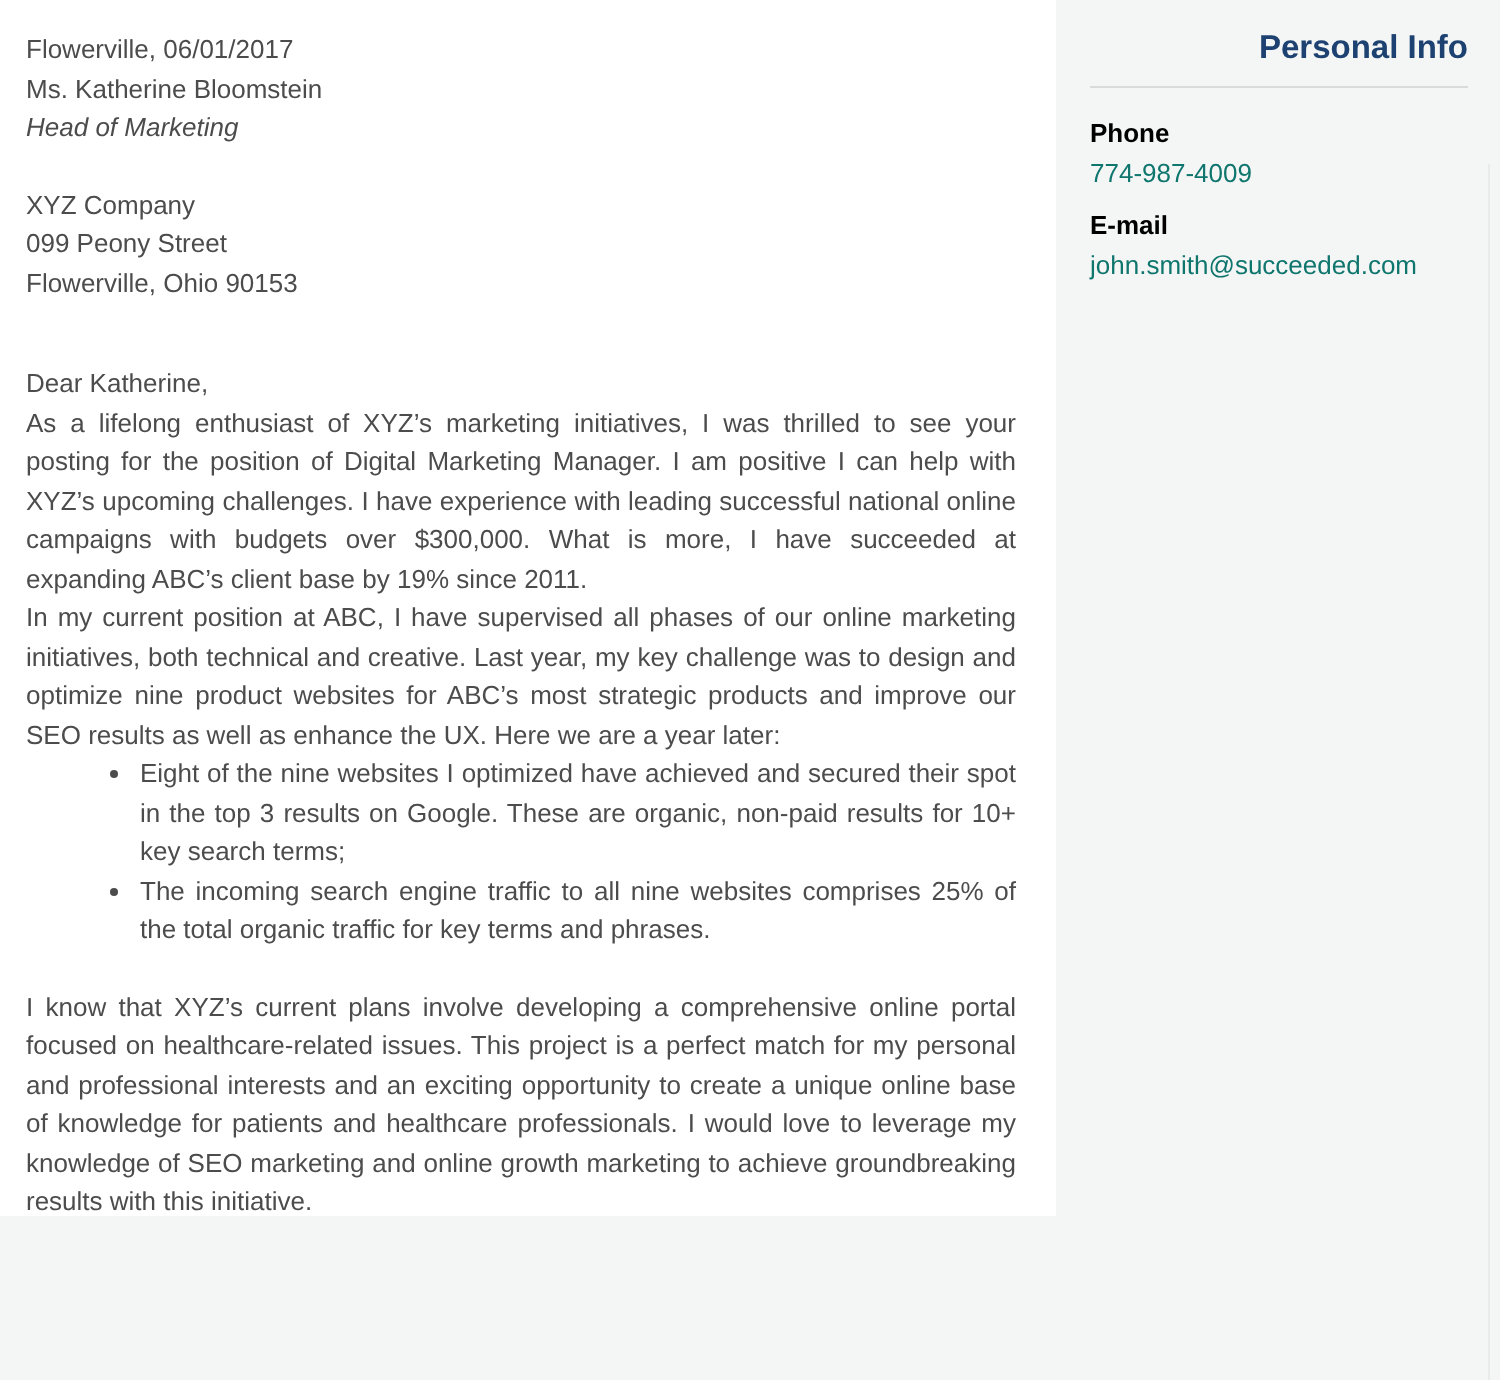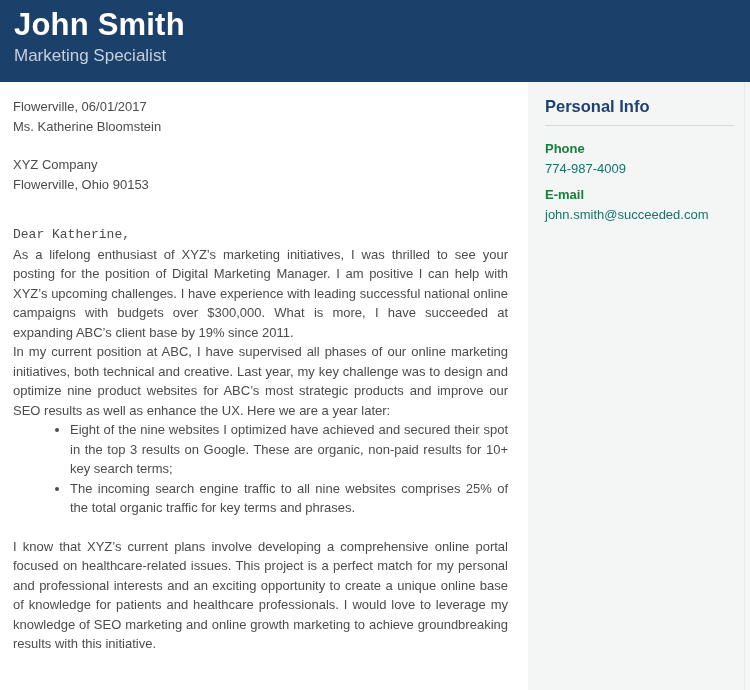--- a/index.html
+++ b/index.html
@@ -37,70 +37,68 @@
   }
   main.letter p, main.letter li {
     font-size: 13px; line-height: 19.5px; color: #4c4c4c;
     margin: 0;
   }
   p.date-line { margin: 0 0 29px; }
   .recipient-block { margin: 0 0 19px; }
   .recipient-name { font-weight: normal; color: #3c3c3c; }
   .recipient-role { font-style: italic; }
   .company-block { margin: 0 0 31px; }
-  p.salutation { margin: 0 0 20px; font-family: Liberation Mono, monospace; }
+  p.salutation { margin: 0 0 20px; }
   p.para { text-align: justify; margin: 0 0 19px; }
   p.para-tight { text-align: justify; margin: 0; }
   ul.bullet-list { margin: 0 0 19px; padding: 0 0 0 27px; }
   ul.bullet-list li { text-align: justify; margin-left: 30px; }
   p.closing { text-align: justify; margin: 0; }
 
   
   aside.sidebar {
     flex: 1;
     background: #f4f5f5;
     padding: 15px 16px 0 17px;
     position: relative;
   }
   .sidebar-heading {
     margin: 0 0 9px;
-    font-size: 16.5px; font-weight: bold; color: #1d4271;
+    font-size: 16.5px; font-weight: bold; color: #1d4271; text-align: right;
   }
   .sidebar-rule { height: 1px; background: #d9dbdb; margin: 0 0 13px; border: 0; }
   .field { margin: 0 0 7px; }
-  .field-label { font-size: 13px; font-weight: bold; color: #15803d; line-height: 19.5px; }
+  .field-label { font-size: 13px; font-weight: bold; color: #000000; line-height: 19.5px; }
   .field-value { font-size: 13px; color: #0f766e; line-height: 19.5px; }
 
   
   .page-edge {
     position: absolute; top: 82px; bottom: 0; right: 5px; width: 1px;
     background: #e9eaea;
   }
 </style>
 </head>
 <body>
 
 <div class="page">
 
-  <header class="header">
-    <div class="candidate-name">John Smith</div>
-    <div class="candidate-title">Marketing Specialist</div>
-  </header>
 
   <div class="content">
 
     <main class="letter">
       <p class="date-line">Flowerville, 06/01/2017</p>
 
       <div class="recipient-block">
         <p class="recipient-name">Ms. Katherine Bloomstein</p>
+        <p class="recipient-role">Head of Marketing</p>
       </div>
 
       <div class="company-block">
         <p>XYZ Company</p>
+        <p>099 Peony Street</p>
         <p>Flowerville, Ohio 90153</p>
       </div>
 
       <p class="salutation">Dear Katherine,</p>
 
       <p class="para">As a lifelong enthusiast of XYZ’s marketing initiatives, I was thrilled to see your posting for the position of Digital Marketing Manager. I am positive I can help with XYZ’s upcoming challenges. I have experience with leading successful national online campaigns with budgets over $300,000. What is more, I have succeeded at expanding ABC’s client base by 19% since 2011.</p>
 
       <p class="para-tight">In my current position at ABC, I have supervised all phases of our online marketing initiatives, both technical and creative. Last year, my key challenge was to design and optimize nine product websites for ABC’s most strategic products and improve our SEO results as well as enhance the UX. Here we are a year later:</p>
 
       <ul class="bullet-list">

